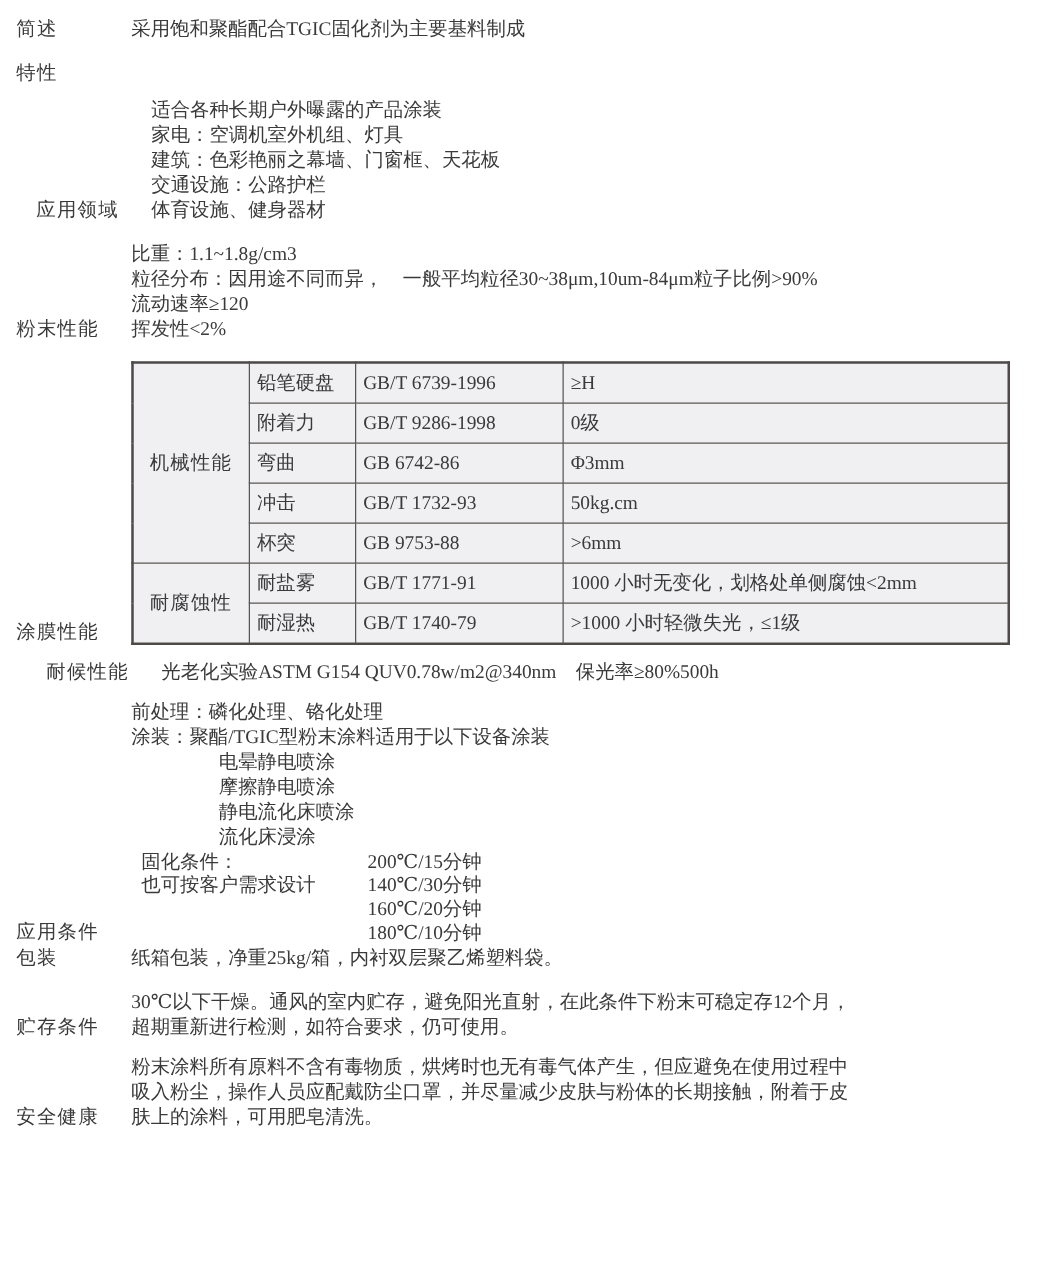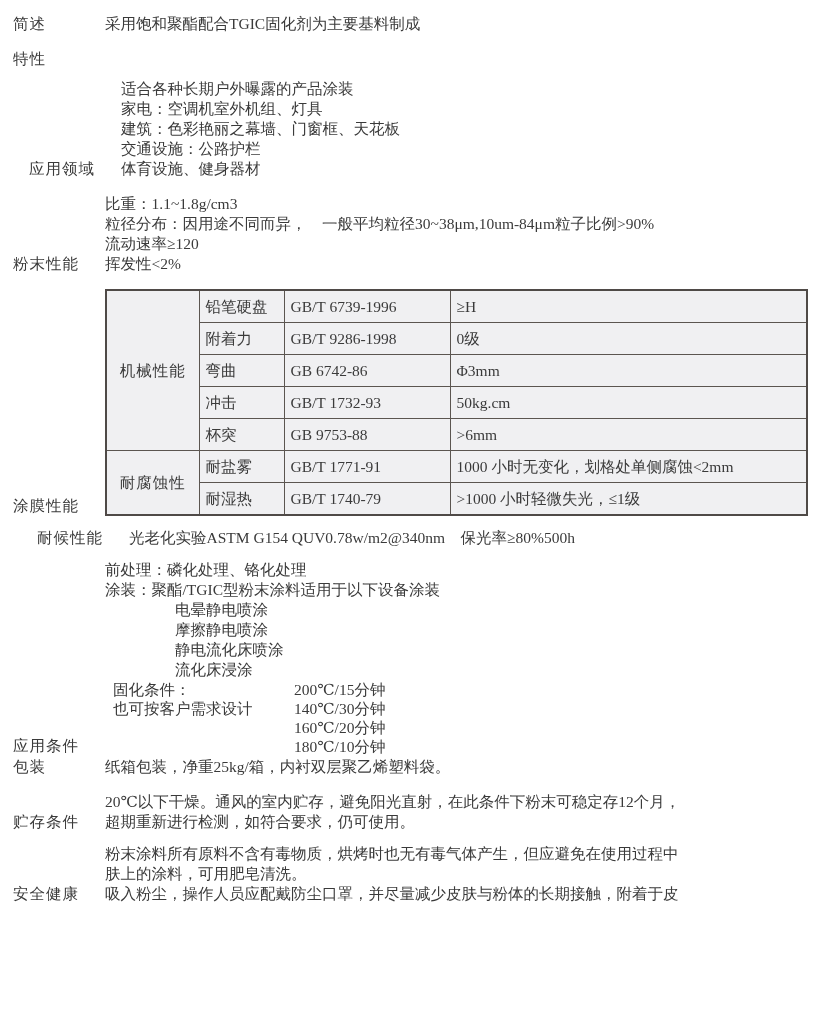--- a/index.html
+++ b/index.html
@@ -203,27 +203,27 @@
   <div class="sec mt-pack">
     <div class="lbl">包装</div>
     <div class="cnt">
       <div class="line">纸箱包装，净重25kg/箱，内衬双层聚乙烯塑料袋。</div>
     </div>
   </div>
 
   <div class="sec mt-storage">
     <div class="lbl">贮存条件</div>
     <div class="cnt">
-      <div class="line">20℃以下干燥。通风的室内贮存，避免阳光直射，在此条件下粉末可稳定存12个月，</div>
+      <div class="line">30℃以下干燥。通风的室内贮存，避免阳光直射，在此条件下粉末可稳定存12个月，</div>
       <div class="line">超期重新进行检测，如符合要求，仍可使用。</div>
     </div>
   </div>
 
   <div class="sec mt-safety">
     <div class="lbl">安全健康</div>
     <div class="cnt">
       <div class="line">粉末涂料所有原料不含有毒物质，烘烤时也无有毒气体产生，但应避免在使用过程中</div>
+      <div class="line">吸入粉尘，操作人员应配戴防尘口罩，并尽量减少皮肤与粉体的长期接触，附着于皮</div>
       <div class="line">肤上的涂料，可用肥皂清洗。</div>
-      <div class="line">吸入粉尘，操作人员应配戴防尘口罩，并尽量减少皮肤与粉体的长期接触，附着于皮</div>
     </div>
   </div>
 
 </div>
 
 </body></html>

